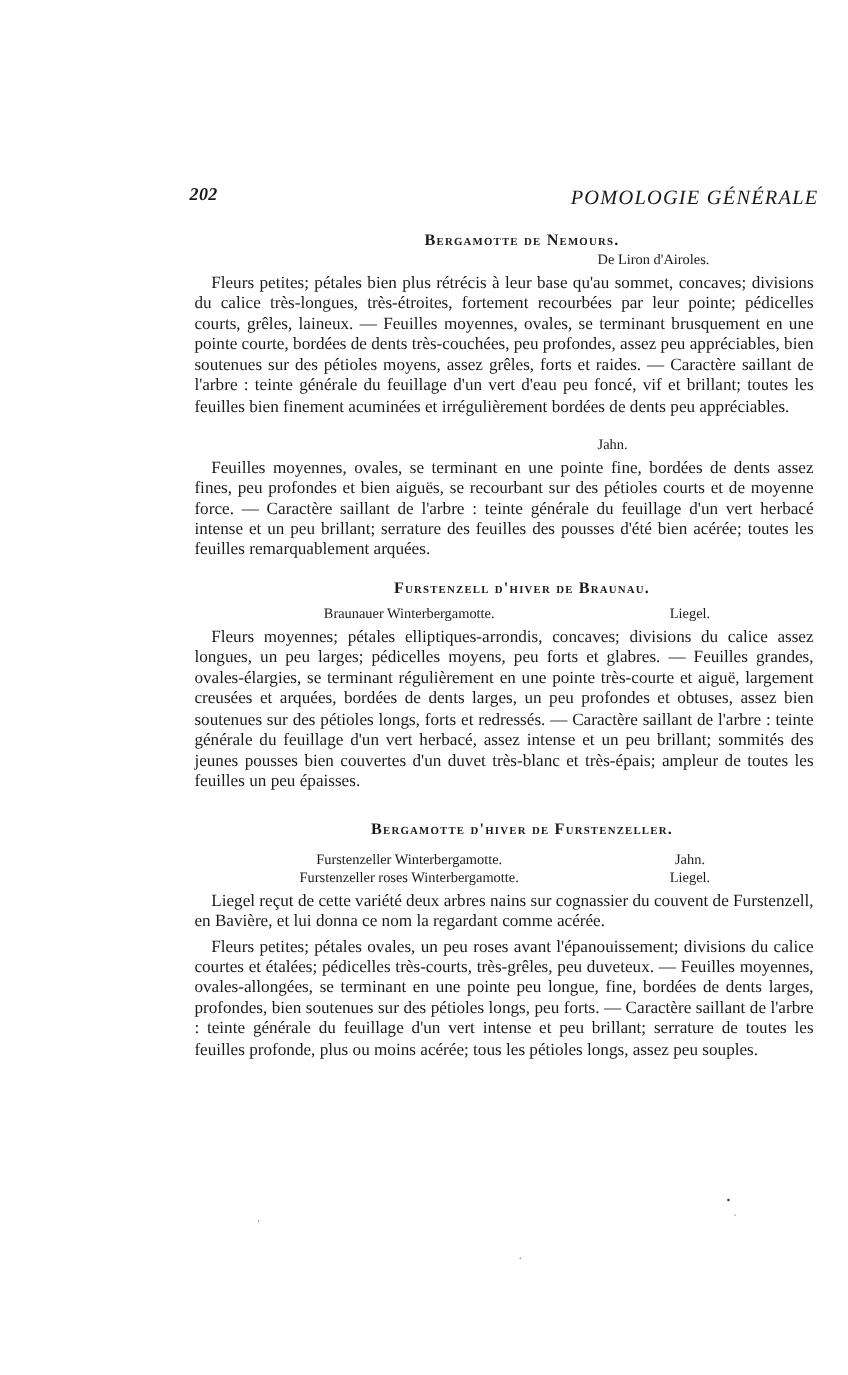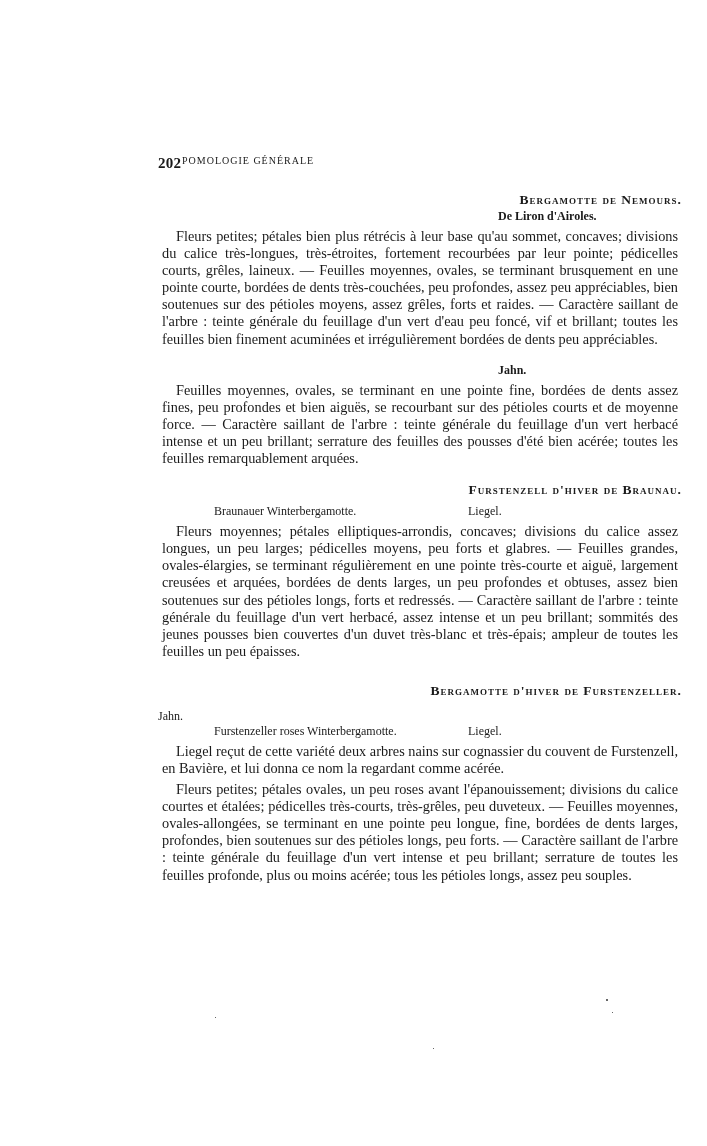--- a/index.html
+++ b/index.html
@@ -18,58 +18,59 @@
     .page {
       position: absolute;
       left: 158px;
       top: 155px;
       width: 524px;
     }
     .running-head {
       position: relative;
       height: 22px;
       margin-bottom: 14px;
+      font-style: italic;
     }
     .page-number {
       position: absolute;
       left: 0;
       top: 0;
       font-weight: bold;
       font-size: 15px;
       letter-spacing: 0.3px;
     }
     .running-title {
       position: absolute;
       left: 0;
       right: 0;
       top: 0;
-      text-align: left;
-      font-size: 10px;
+      text-align: right;
+      font-size: 17px;
       letter-spacing: 1px;
       padding-left: 24px;
     }
     .entry-title {
-      text-align: right;
+      text-align: center;
       font-size: 13.5px;
       font-variant: small-caps;
       letter-spacing: 1px;
       margin: 0;
       line-height: 17px;
       padding-left: 30px;
     }
     .attribution {
       font-size: 12px;
       line-height: 16px;
       padding-left: 340px;
-      font-weight: bold;
     }
     .synonym-row {
       display: flex;
       font-size: 12px;
       line-height: 15px;
+      text-align: center;
     }
     .synonym-name {
       width: 310px;
       padding-left: 56px;
       box-sizing: border-box;
     }
     .synonym-author {
       flex: 1;
     }
     p.body {
@@ -125,20 +126,21 @@
     </div>
     <p class="body">Fleurs moyennes; pétales elliptiques-arrondis, concaves; divisions du calice assez longues, un peu larges; pédicelles moyens, peu forts et glabres. — Feuilles grandes, ovales-élargies, se terminant régulièrement en une pointe très-courte et aiguë, largement creusées et arquées, bordées de dents larges, un peu profondes et obtuses, assez bien soutenues sur des pétioles longs, forts et redressés. — Caractère saillant de l'arbre : teinte générale du feuillage d'un vert herbacé, assez intense et un peu brillant; sommités des jeunes pousses bien couvertes d'un duvet très-blanc et très-épais; ampleur de toutes les feuilles un peu épaisses.</p>
   </section>
 
   <div class="gap-l"></div>
 
   <section>
     <h2 class="entry-title">Bergamotte d'hiver de Furstenzeller.</h2>
     <div class="gap-m"></div>
     <div class="synonym-row">
+      <span class="synonym-name">Furstenzeller Winterbergamotte.</span>
       <span class="synonym-author">Jahn.</span>
     </div>
     <div class="synonym-row">
       <span class="synonym-name">Furstenzeller roses Winterbergamotte.</span>
       <span class="synonym-author">Liegel.</span>
     </div>
     <p class="body">Liegel reçut de cette variété deux arbres nains sur cognassier du couvent de Furstenzell, en Bavière, et lui donna ce nom la regardant comme acérée.</p>
     <p class="body">Fleurs petites; pétales ovales, un peu roses avant l'épanouissement; divisions du calice courtes et étalées; pédicelles très-courts, très-grêles, peu duveteux. — Feuilles moyennes, ovales-allongées, se terminant en une pointe peu longue, fine, bordées de dents larges, profondes, bien soutenues sur des pétioles longs, peu forts. — Caractère saillant de l'arbre : teinte générale du feuillage d'un vert intense et peu brillant; serrature de toutes les feuilles profonde, plus ou moins acérée; tous les pétioles longs, assez peu souples.</p>
   </section>
 

